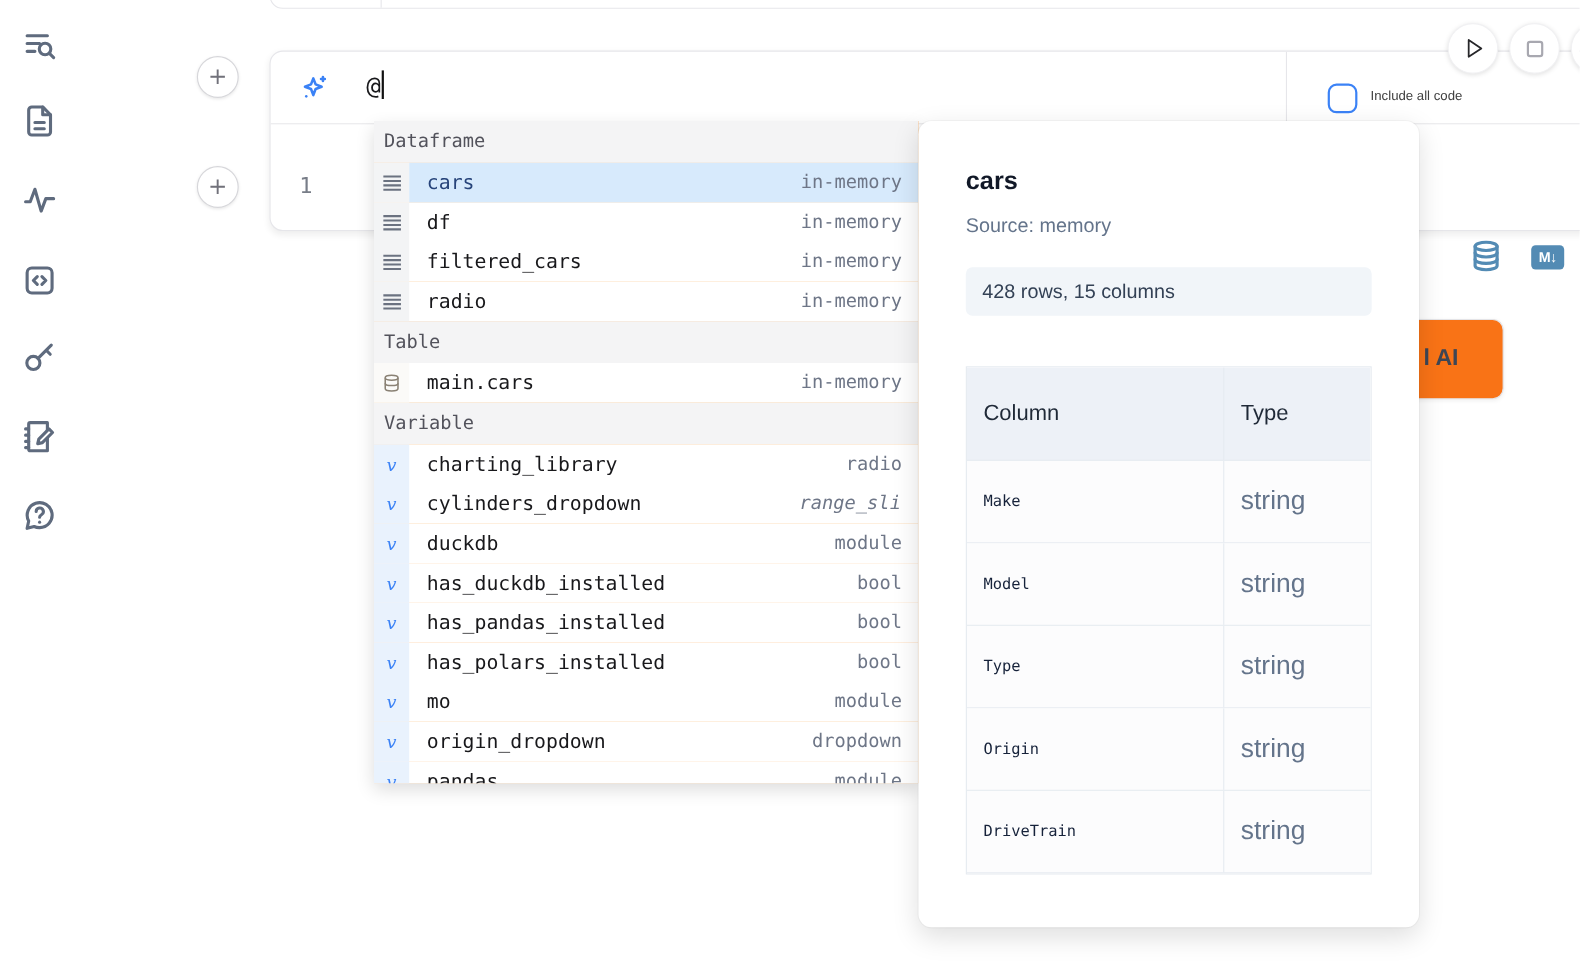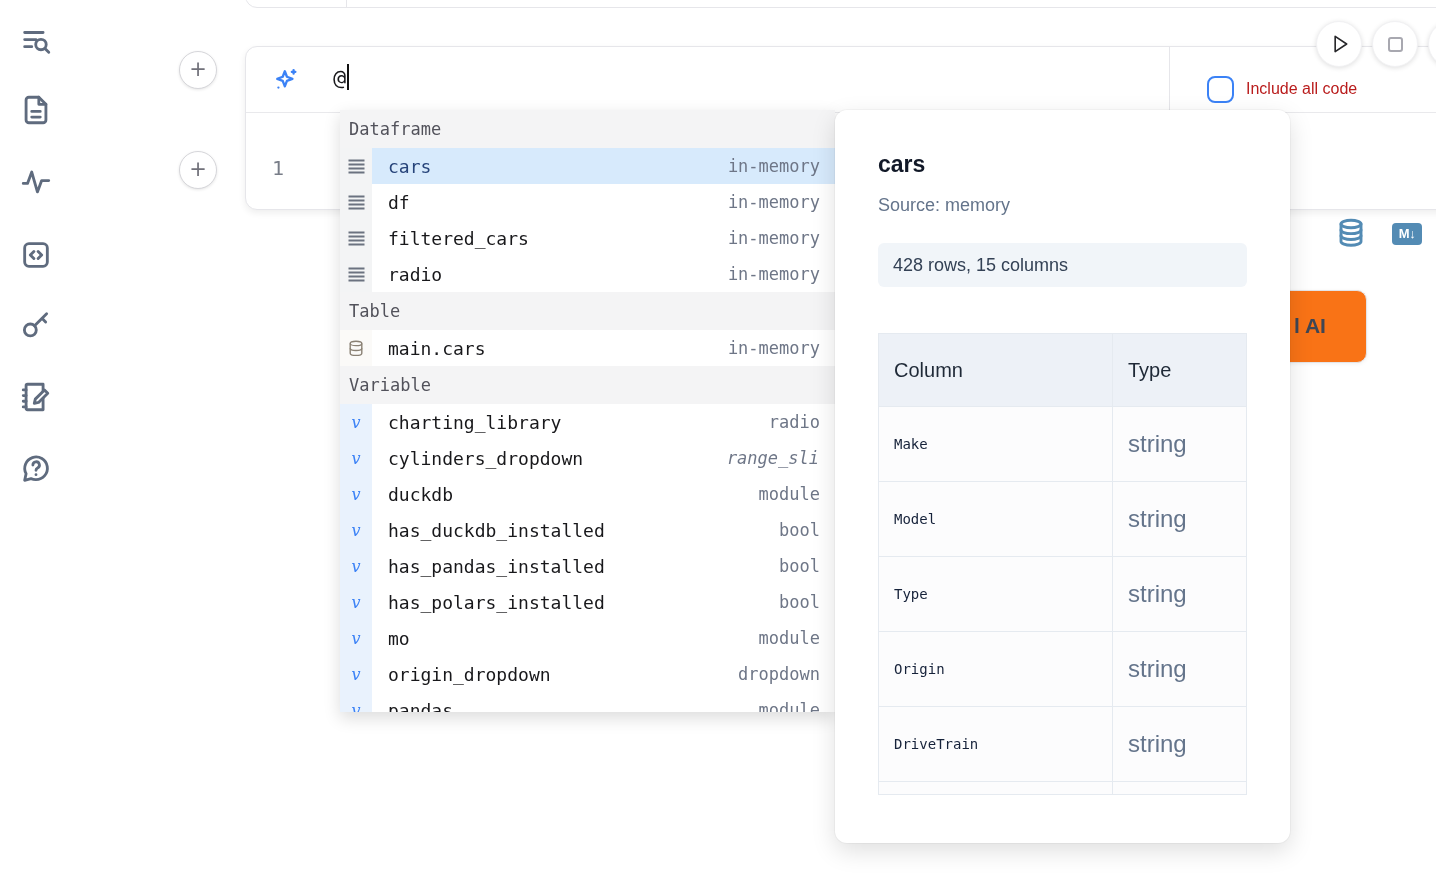--- a/index.html
+++ b/index.html
@@ -28,21 +28,21 @@
   #cell-card { left:245px; top:46px; width:1260px; height:164px; background:#fff;
     border:1px solid #e6e6ea; border-radius:12px; box-shadow:0 3px 7px rgba(0,0,0,.07); }
   #prompt-row { position:absolute; left:0; top:0; right:0; height:66px; border-bottom:1px solid #e9e9ec; }
   #sparkle { position:absolute; left:26px; top:19px; }
   #prompt-text { position:absolute; left:87px; top:17px; font-family:"DejaVu Sans Mono", monospace;
     font-size:22px; color:#18181b; }
   #caret { display:inline-block; width:2px; height:26px; background:#111; vertical-align:-5px; margin-left:1px; }
   #prompt-divider { position:absolute; left:923px; top:0; height:66px; border-left:1px solid #e6e6ea; }
   #include-checkbox { position:absolute; left:961px; top:29px; width:27px; height:27px;
     border:2px solid #3b82f6; border-radius:8px; background:#fff; cursor:pointer; }
-  #include-label { position:absolute; left:1000px; top:33px; font-size:16px; color:#b91c1c; }
+  #include-label { position:absolute; left:1000px; top:33px; font-size:12px; color:#404040; }
   #editor-row { position:absolute; left:0; top:66px; right:0; bottom:0; }
   #line-number { position:absolute; left:26px; top:43px; font-family:"DejaVu Sans Mono", monospace;
     font-size:20px; color:#787d88; }
   #db-icon { position:absolute; left:1090px; top:104px; cursor:pointer; }
   #md-badge { position:absolute; left:1146px; top:110px; width:30px; height:22px; background:#538bb4;
     border-radius:4px; color:#fff; font-weight:bold; font-size:13px; text-align:center; line-height:22px;
     cursor:pointer; font-family:"Liberation Sans", sans-serif; letter-spacing:-0.5px; }
 
   
   .run-circle { position:absolute; top:21px; width:46px; height:46px; border-radius:50%;
@@ -81,21 +81,21 @@
   #preview-title { margin-top:41px; font-size:23px; font-weight:bold; color:#111827; }
   #preview-source { margin-top:17px; font-size:18px; color:#64748b; }
   #preview-stats { margin-top:27px; width:369px; height:44px; background:#f1f5f9; border-radius:6px;
     font-size:18px; color:#334155; line-height:44px; padding-left:15px; }
   #preview-tablewrap { margin-top:46px; width:369px; height:462px; overflow:hidden;
     border:1px solid #e5eaf0; }
   .pt-row { display:flex; border-bottom:1px solid #e5eaf0; background:#fcfcfd; }
   .pt-row.pt-head { background:#edf1f7; }
   .pt-c1 { width:234px; border-right:1px solid #e5eaf0; display:flex; align-items:center; padding-left:15px; }
   .pt-c2 { flex:1; display:flex; align-items:center; padding-left:15px; }
-  .pt-head .pt-c1, .pt-head .pt-c2 { height:72px; font-size:20px; color:#1f2937; }
+  .pt-head .pt-c1, .pt-head .pt-c2 { height:84px; font-size:20px; color:#1f2937; }
   .pt-body .pt-c1 { height:74px; font-family:"DejaVu Sans Mono", monospace; font-size:14px; color:#16223a; }
   .pt-body .pt-c2 { height:74px; font-size:24px; color:#64748b; }
   .pt-partial .pt-c1, .pt-partial .pt-c2 { height:74px; }
 </style>
 </head>
 <body>
 
 <div id="stage">
 
   <div>

